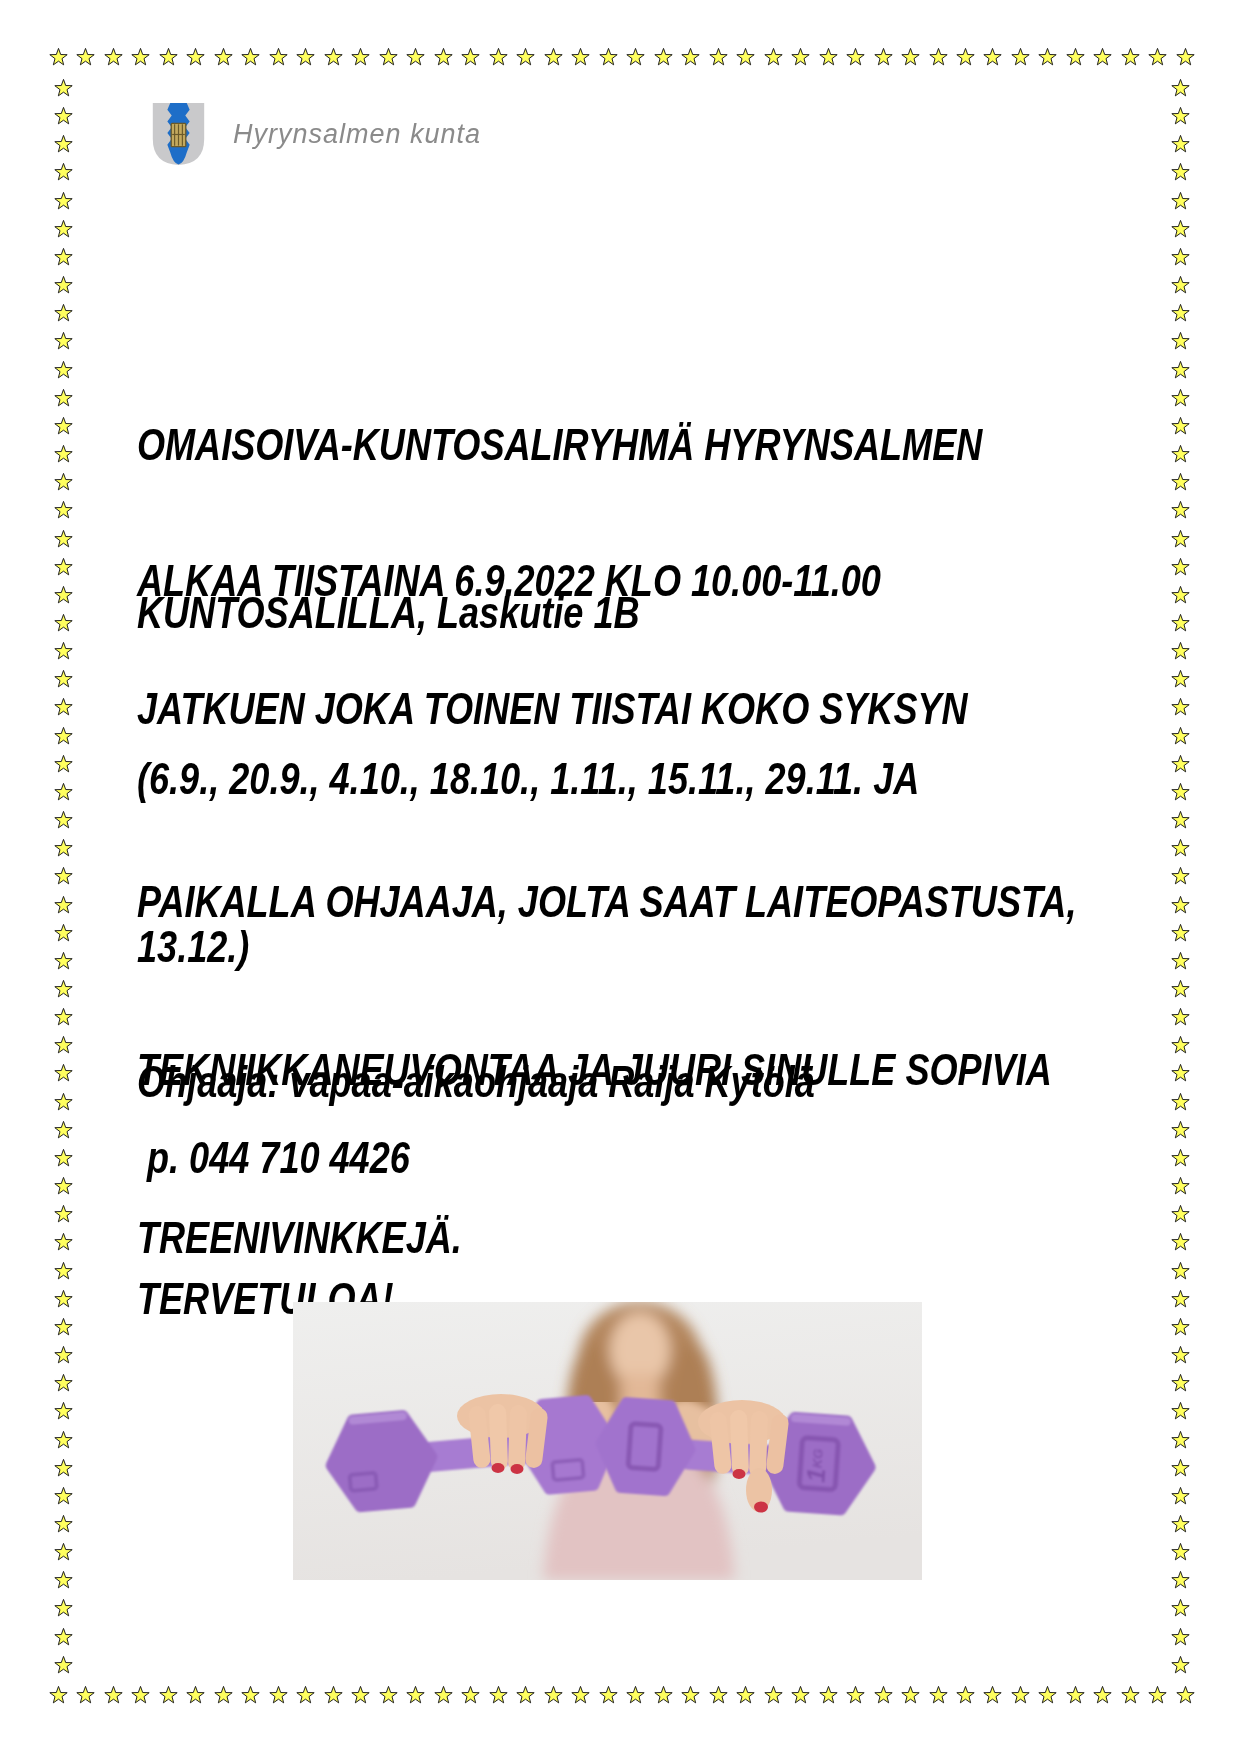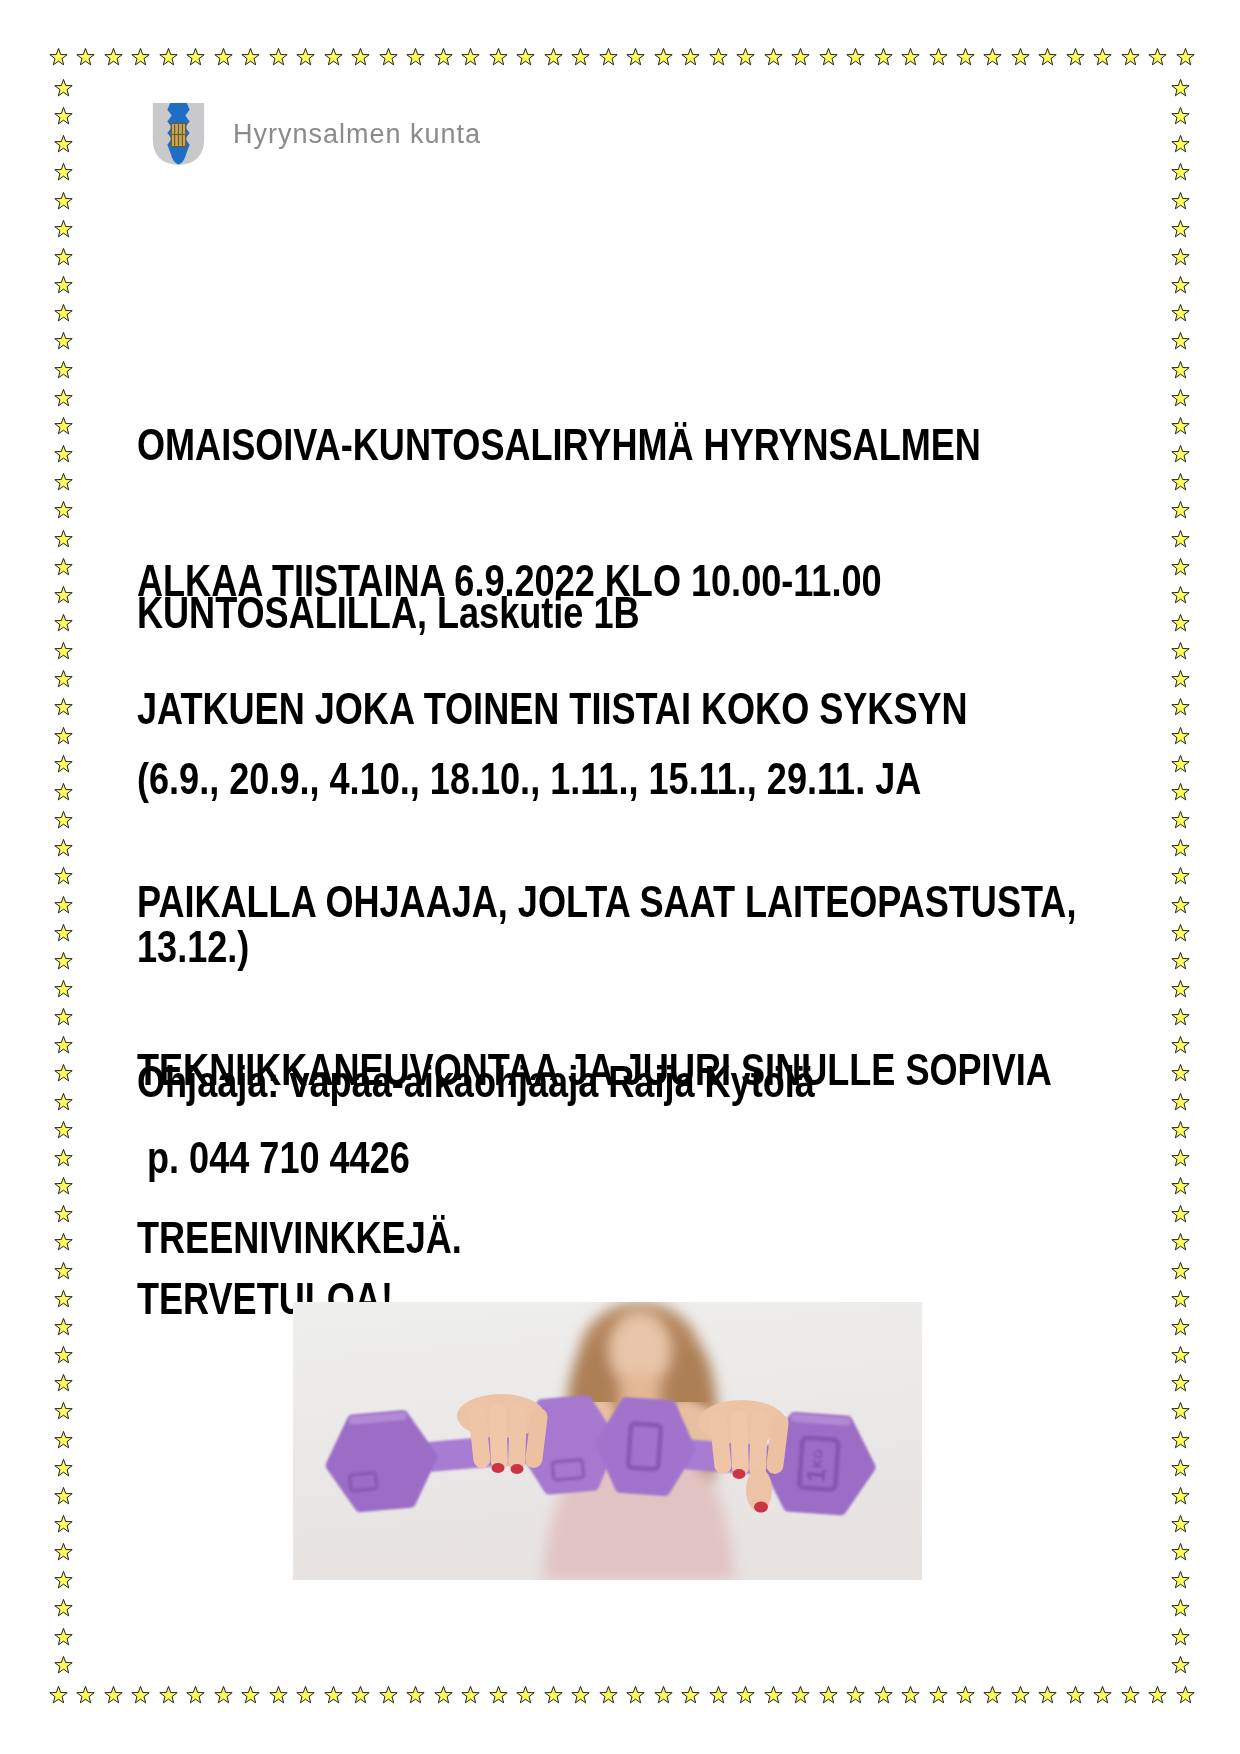--- a/index.html
+++ b/index.html
@@ -2,20 +2,21 @@
 <html style="--star-fill: #ffff5e; --star-stroke: #1a1a1a; --text-color: #000000; --logo-text-color: #8a8a8a; --shield-gray: #c9c9cb; --shield-blue: #1e6ec8; --shield-gold: #c3a95e;"><head>
 <meta charset="utf-8">
 <style>
   html,body{margin:0;padding:0;background:#ffffff;}
   .page{
     position:relative;
     width:1240px;height:1754px;
     background:#ffffff;
     overflow:hidden;
     font-family:"Liberation Sans", sans-serif;
+    font-style:italic;
   }
   
   .stars-row{position:absolute;display:flex;justify-content:space-between;height:21px;}
   #stars-top{left:48px;right:44px;top:47px;}
   #stars-bottom{left:48px;right:44px;bottom:48px;}
   .stars-col{position:absolute;display:flex;flex-direction:column;justify-content:space-between;width:21px;top:78px;bottom:78px;}
   #stars-left{left:53px;}
   #stars-right{right:49px;}
   .star{width:21px;height:21px;flex:0 0 auto;display:block;}
   

